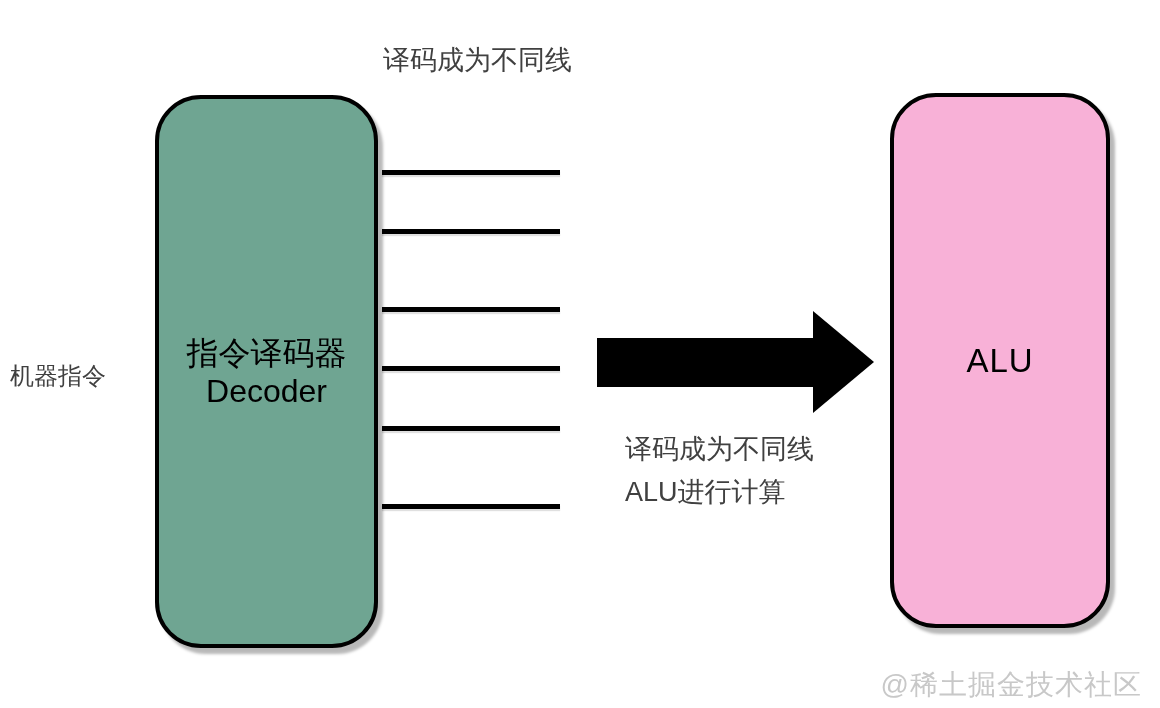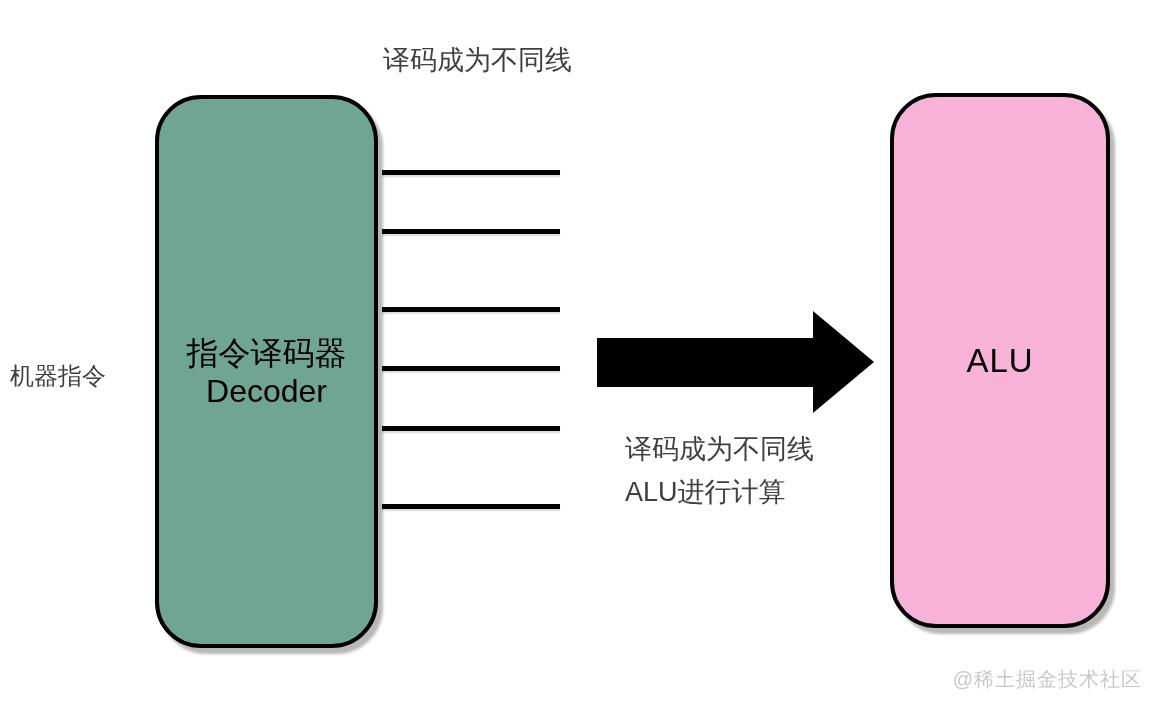--- a/index.html
+++ b/index.html
@@ -62,21 +62,21 @@
     width: 0; height: 0;
     border-top: 51px solid transparent;
     border-bottom: 51px solid transparent;
     border-left: 61px solid #000;
   }
 
   #watermark {
     position: absolute;
     top: 666px;
     right: 18px;
-    font-size: 20px;
+    font-size: 28px;
     color: #c8c8c8;
     letter-spacing: 1px;
   }
 </style>
 </head>
 <body>
 
 <div id="canvas" style="background: rgb(255, 255, 255);">
 
   <div class="annotation" id="machine-instruction">机器指令</div>

